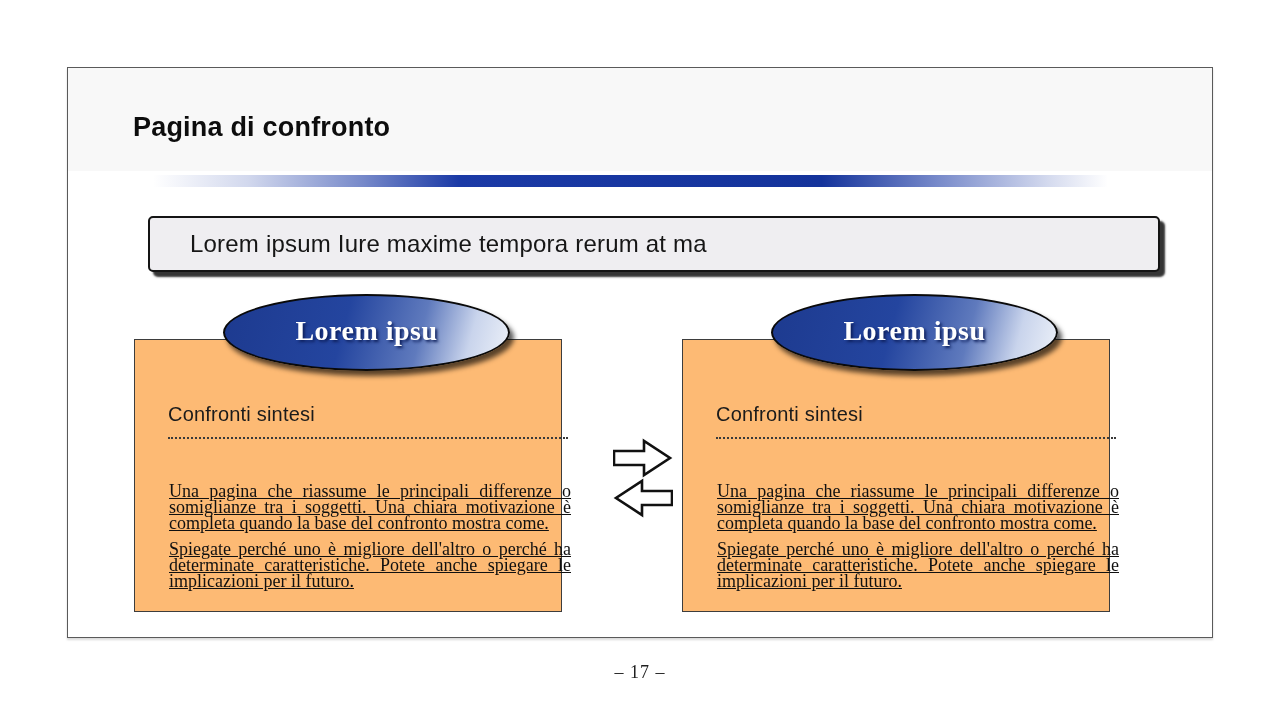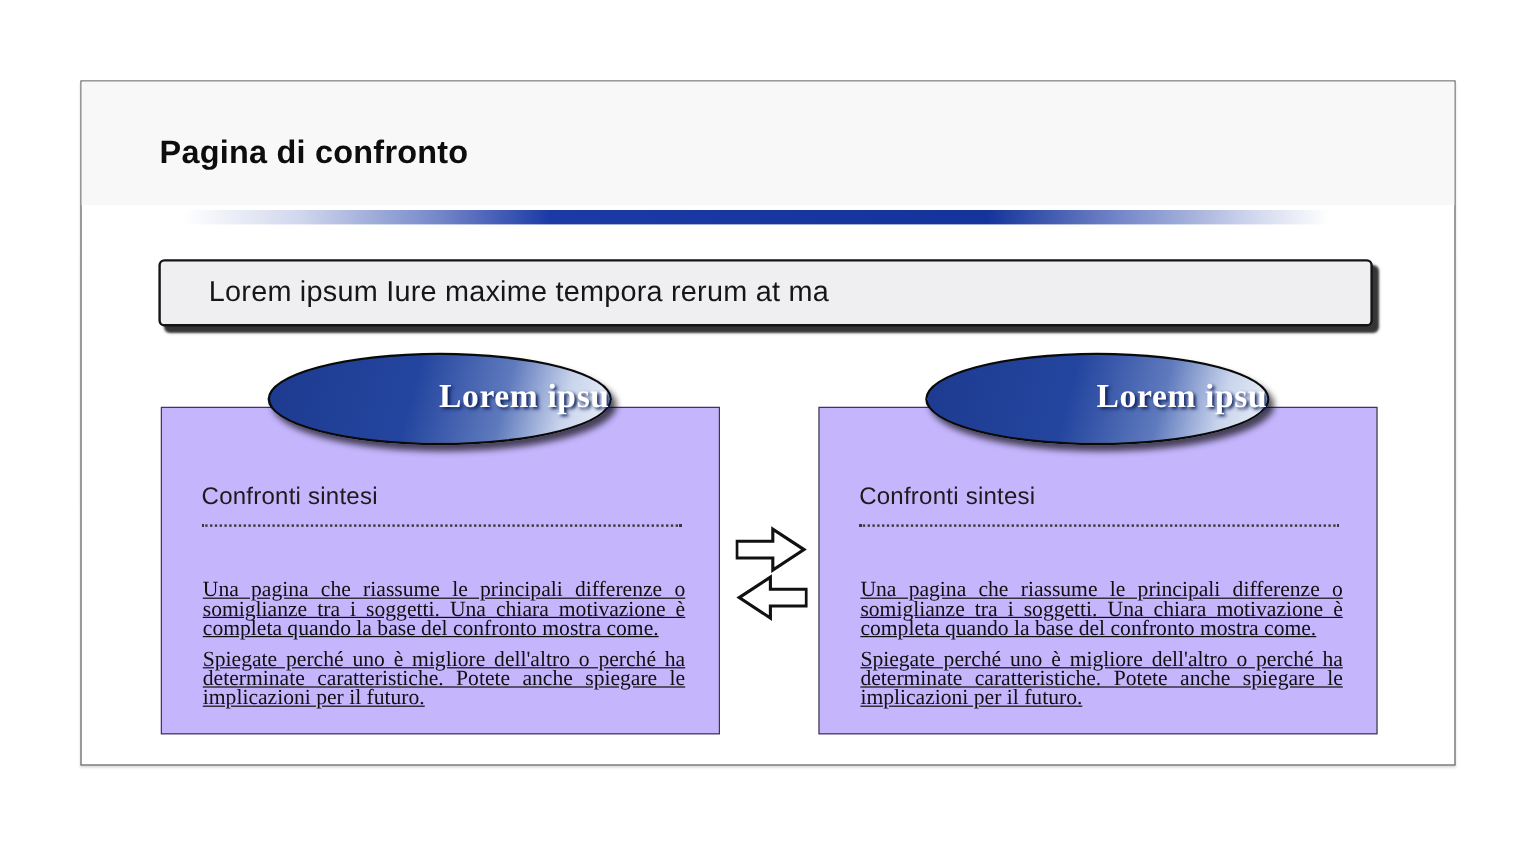--- a/index.html
+++ b/index.html
@@ -31,30 +31,30 @@
       rgba(27,58,166,0.20) 10%,
       rgba(27,58,166,0.60) 22%,
       #1b3aa6 32%,
       #14339b 70%,
       rgba(27,58,166,0.60) 82%,
       rgba(27,58,166,0.18) 94%,
       rgba(27,58,166,0) 100%);
   }
 
   .lead-box {
-    position:absolute; left:64px; top:148px; width:1012px; height:56px;
+    position:absolute; left:80px; top:148px; width:1012px; height:56px;
     background:#efeef1; border:2px solid #141414; border-radius:5px;
     box-shadow:5px 5px 2px rgba(25,25,25,0.88);
     display:flex; align-items:center; padding-left:40px;
     font-size:24px; color:#161616; letter-spacing:0.2px;
   }
 
   .panel {
-    position:absolute; top:271px; width:466px; height:273px;
-    background:#c4b5fd; border:1px solid #3d3d3d;
+    position:absolute; top:271px; width:428px; height:273px;
+    background:#fdba74; border:1px solid #3d3d3d;
   }
   .panel.left  { left:66px; }
   .panel.right { left:614px; }
 
   .panel-heading {
     position:absolute; left:33px; top:63px;
     font-size:20px; font-weight:400; color:#1b1b1b; letter-spacing:0.2px;
     white-space:nowrap;
   }
   .dotted-rule {
@@ -69,21 +69,21 @@
     text-decoration:underline;
   }
   .panel-body p + p { margin-top:10px; }
 
   .badge {
     position:absolute; top:226px; width:287px; height:77px;
     border:2.5px solid #0a0a0a; border-radius:50%;
     background:linear-gradient(105deg,
       #1d3a8f 0%, #24459f 42%, #5f7abd 68%, #c9d4ec 85%, #eef2f9 100%);
     box-shadow:4px 5px 5px rgba(0,0,0,0.65);
-    display:flex; align-items:center; justify-content:flex-end;
+    display:flex; align-items:center; justify-content:center;
     z-index:3;
   }
   .badge.left  { left:155px; }
   .badge.right { left:703px; }
   .badge-label {
     font-family:"Liberation Serif", serif; font-weight:bold; font-size:28px;
     color:#ffffff; text-shadow:2px 2px 3px #0d1f5c; letter-spacing:0.5px;
     padding-bottom:4px;
   }
 
@@ -140,14 +140,15 @@
 
     <div class="compare-arrows">
       <svg width="60" height="80" viewBox="0 0 60 80">
         <polygon points="1,13 31,13 31,3 57,20 31,37 31,27 1,27" fill="#ffffff" stroke="#111111" stroke-width="2.6" stroke-linejoin="miter"></polygon>
         <polygon points="59,53 29,53 29,43 3,60 29,77 29,67 59,67" fill="#ffffff" stroke="#111111" stroke-width="2.6" stroke-linejoin="miter"></polygon>
       </svg>
     </div>
 
   </div>
 
+  <div class="page-number">– 17 –</div>
 
 </div>
 
 </body></html>

